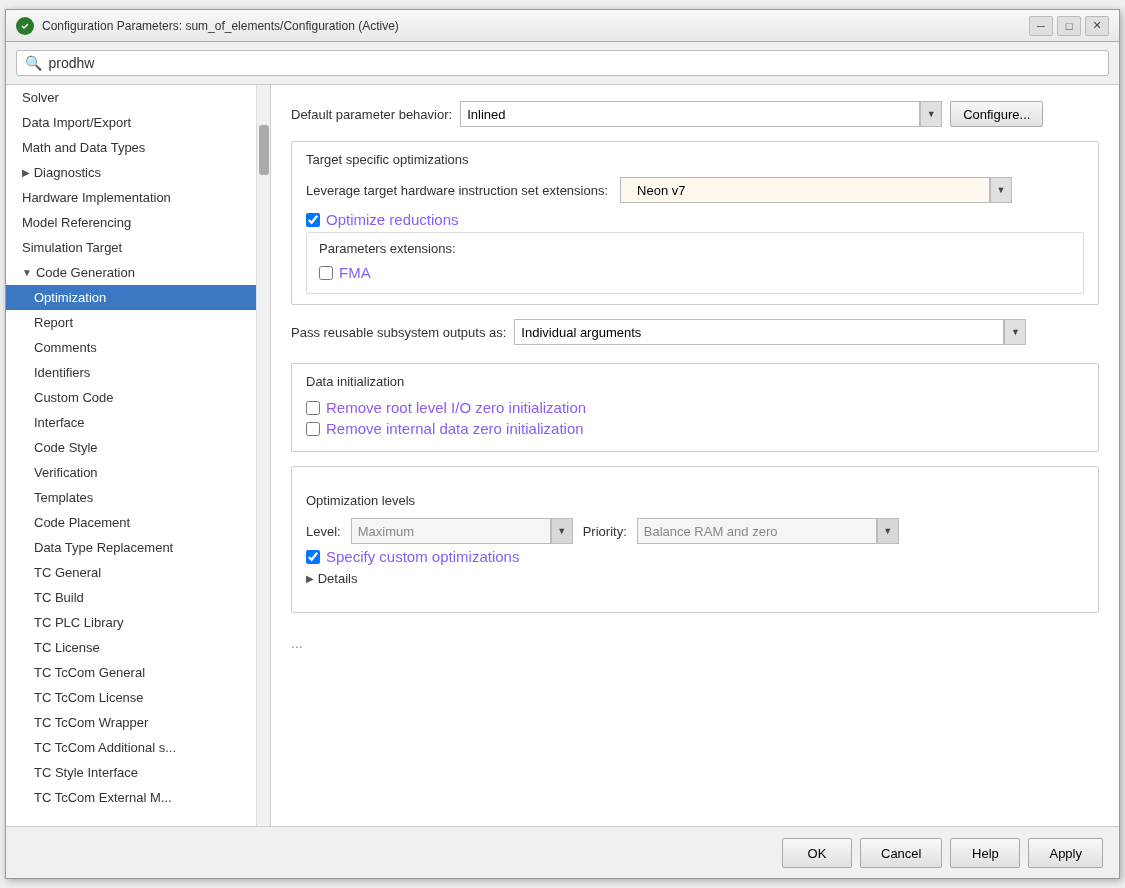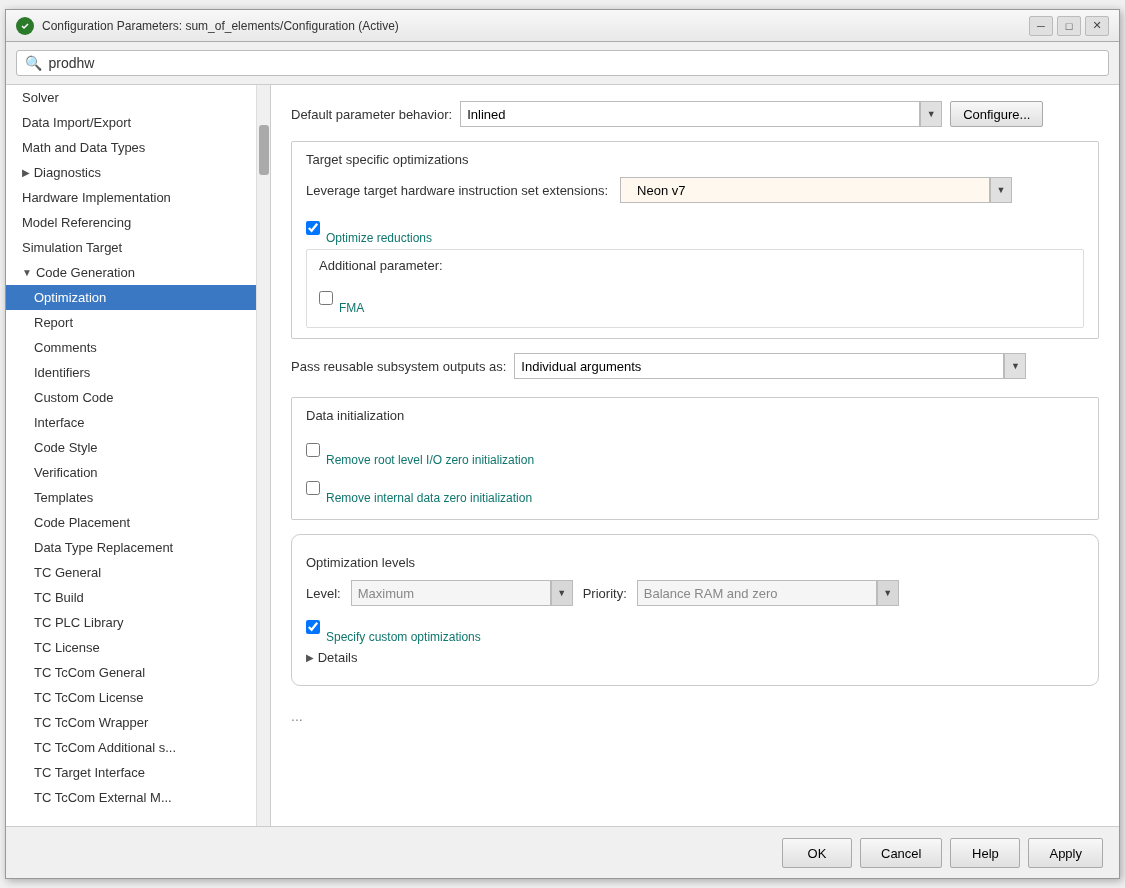--- a/index.html
+++ b/index.html
@@ -191,23 +191,22 @@
       align-items: center;
       gap: 6px;
       margin: 4px 0;
     }
     .checkbox-row input[type=checkbox] {
       width: 14px;
       height: 14px;
       cursor: pointer;
     }
     .checkbox-label {
-      font-size: 12px;
-      color: #0f766e;
-      margin-top: 20px;
+      font-size: 15px;
+      color: #8b5cf6;
     }
 
     .additional-ext {
       border: 1px solid #ddd;
       border-radius: 2px;
       padding: 8px 12px;
       margin-top: 4px;
     }
     .additional-ext-title {
       font-size: 13px;
@@ -220,22 +219,22 @@
       align-items: center;
       gap: 8px;
     }
 
     .data-init-section {
       margin-top: 4px;
     }
 
     .opt-levels-section {
       border: 1px solid #ccc;
-      border-radius: 9px;
-      padding: 20px 14px;
+      border-radius: 3px;
+      padding: 26px 14px;
     }
     .opt-levels-title {
       font-size: 13px;
       color: #333;
       margin-bottom: 10px;
     }
     .opt-levels-row {
       display: flex;
       align-items: center;
       gap: 10px;
@@ -433,21 +432,21 @@
       <div class="sidebar-item indent1">
         <span>TC TcCom License</span>
       </div>
       <div class="sidebar-item indent1">
         <span>TC TcCom Wrapper</span>
       </div>
       <div class="sidebar-item indent1">
         <span>TC TcCom Additional s...</span>
       </div>
       <div class="sidebar-item indent1">
-        <span>TC Target Interface</span>
+        <span>TC Style Interface</span>
       </div>
       <div class="sidebar-item indent1">
         <span>TC TcCom External M...</span>
       </div>
 
       <div style="position:absolute; right:0; top:0; width:14px; height:100%; background:#f0f0f0; border-left:1px solid #ddd;">
         <div style="width:10px; height:50px; background:#aaa; margin:2px; border-radius:3px; margin-top:40px;"></div>
       </div>
     </div>
 
@@ -476,21 +475,21 @@
             <div class="dropdown-arrow">▼</div>
           </div>
         </div>
 
         <div class="checkbox-row">
           <input type="checkbox" id="optimize-reductions" checked="" style="">
           <label for="optimize-reductions" class="checkbox-label">Optimize reductions</label>
         </div>
 
         <div class="additional-ext">
-          <div class="additional-ext-title">Additional parameter:</div>
+          <div class="additional-ext-title">Parameters extensions:</div>
           <div class="checkbox-row">
             <input type="checkbox" id="fma-checkbox" style="">
             <label for="fma-checkbox" class="checkbox-label">FMA</label>
           </div>
         </div>
       </div>
 
       <div class="pass-reusable-row">
         <span class="param-label">Pass reusable subsystem outputs as:</span>
         <div class="dropdown-field-container">

